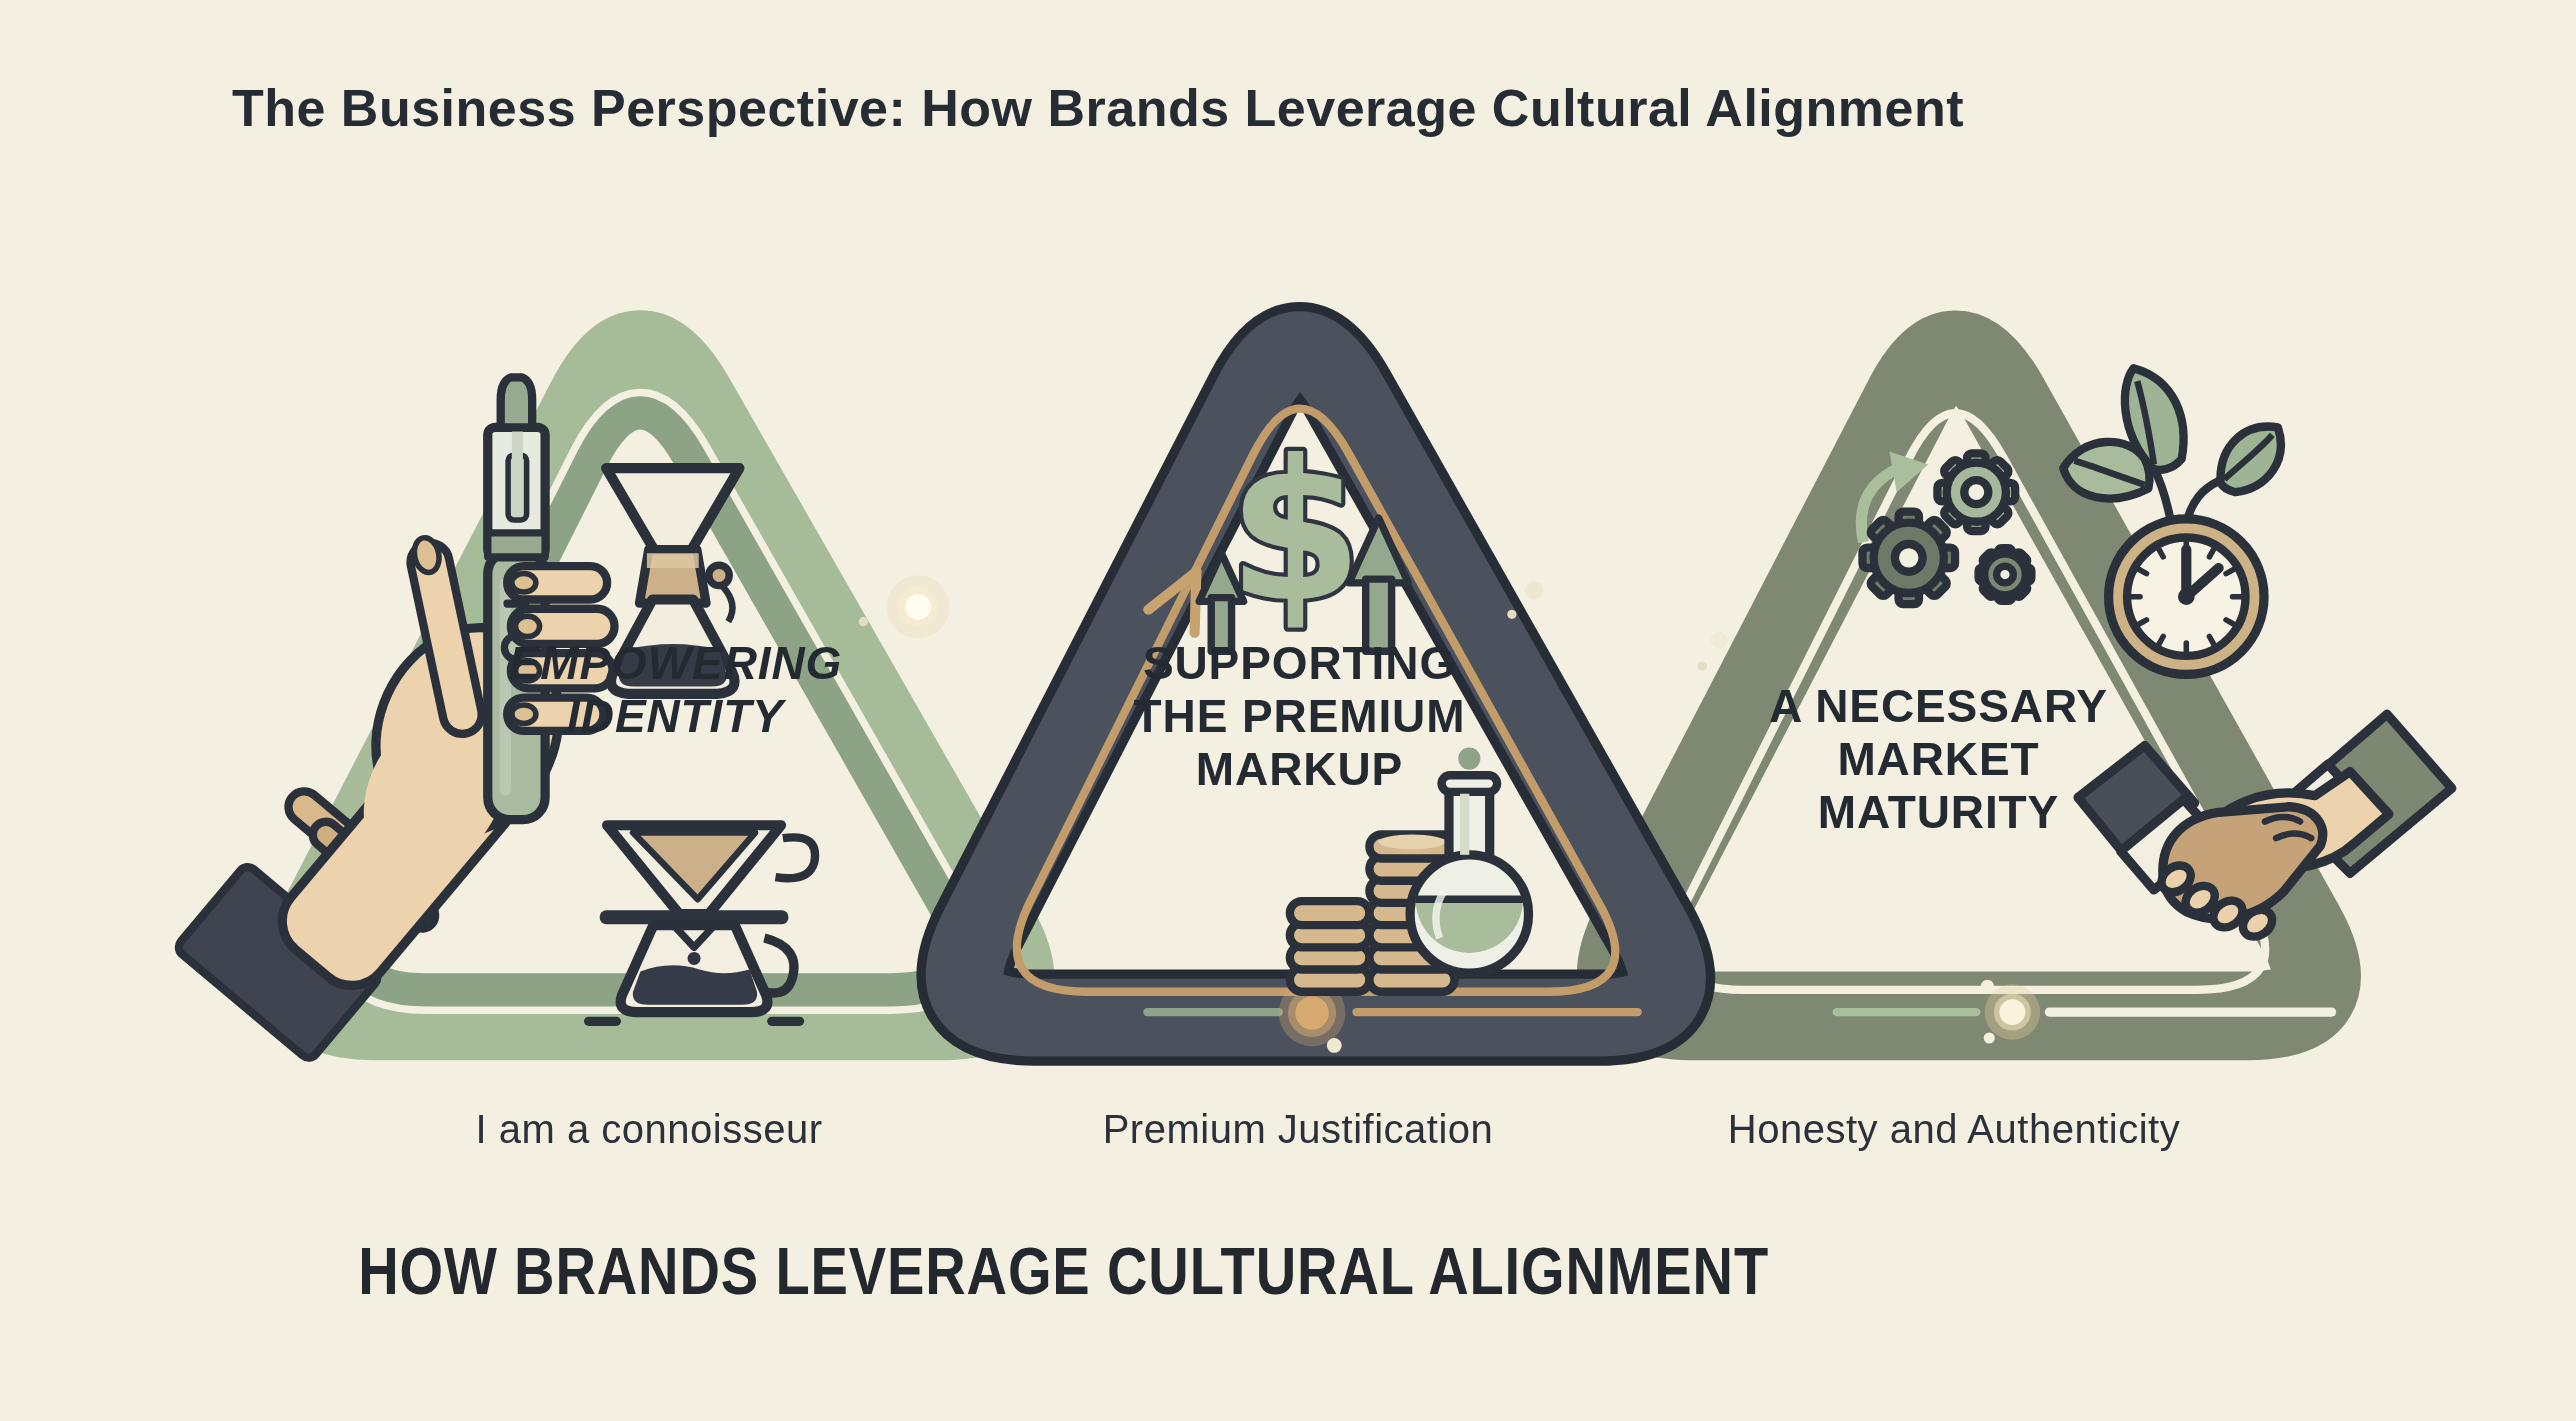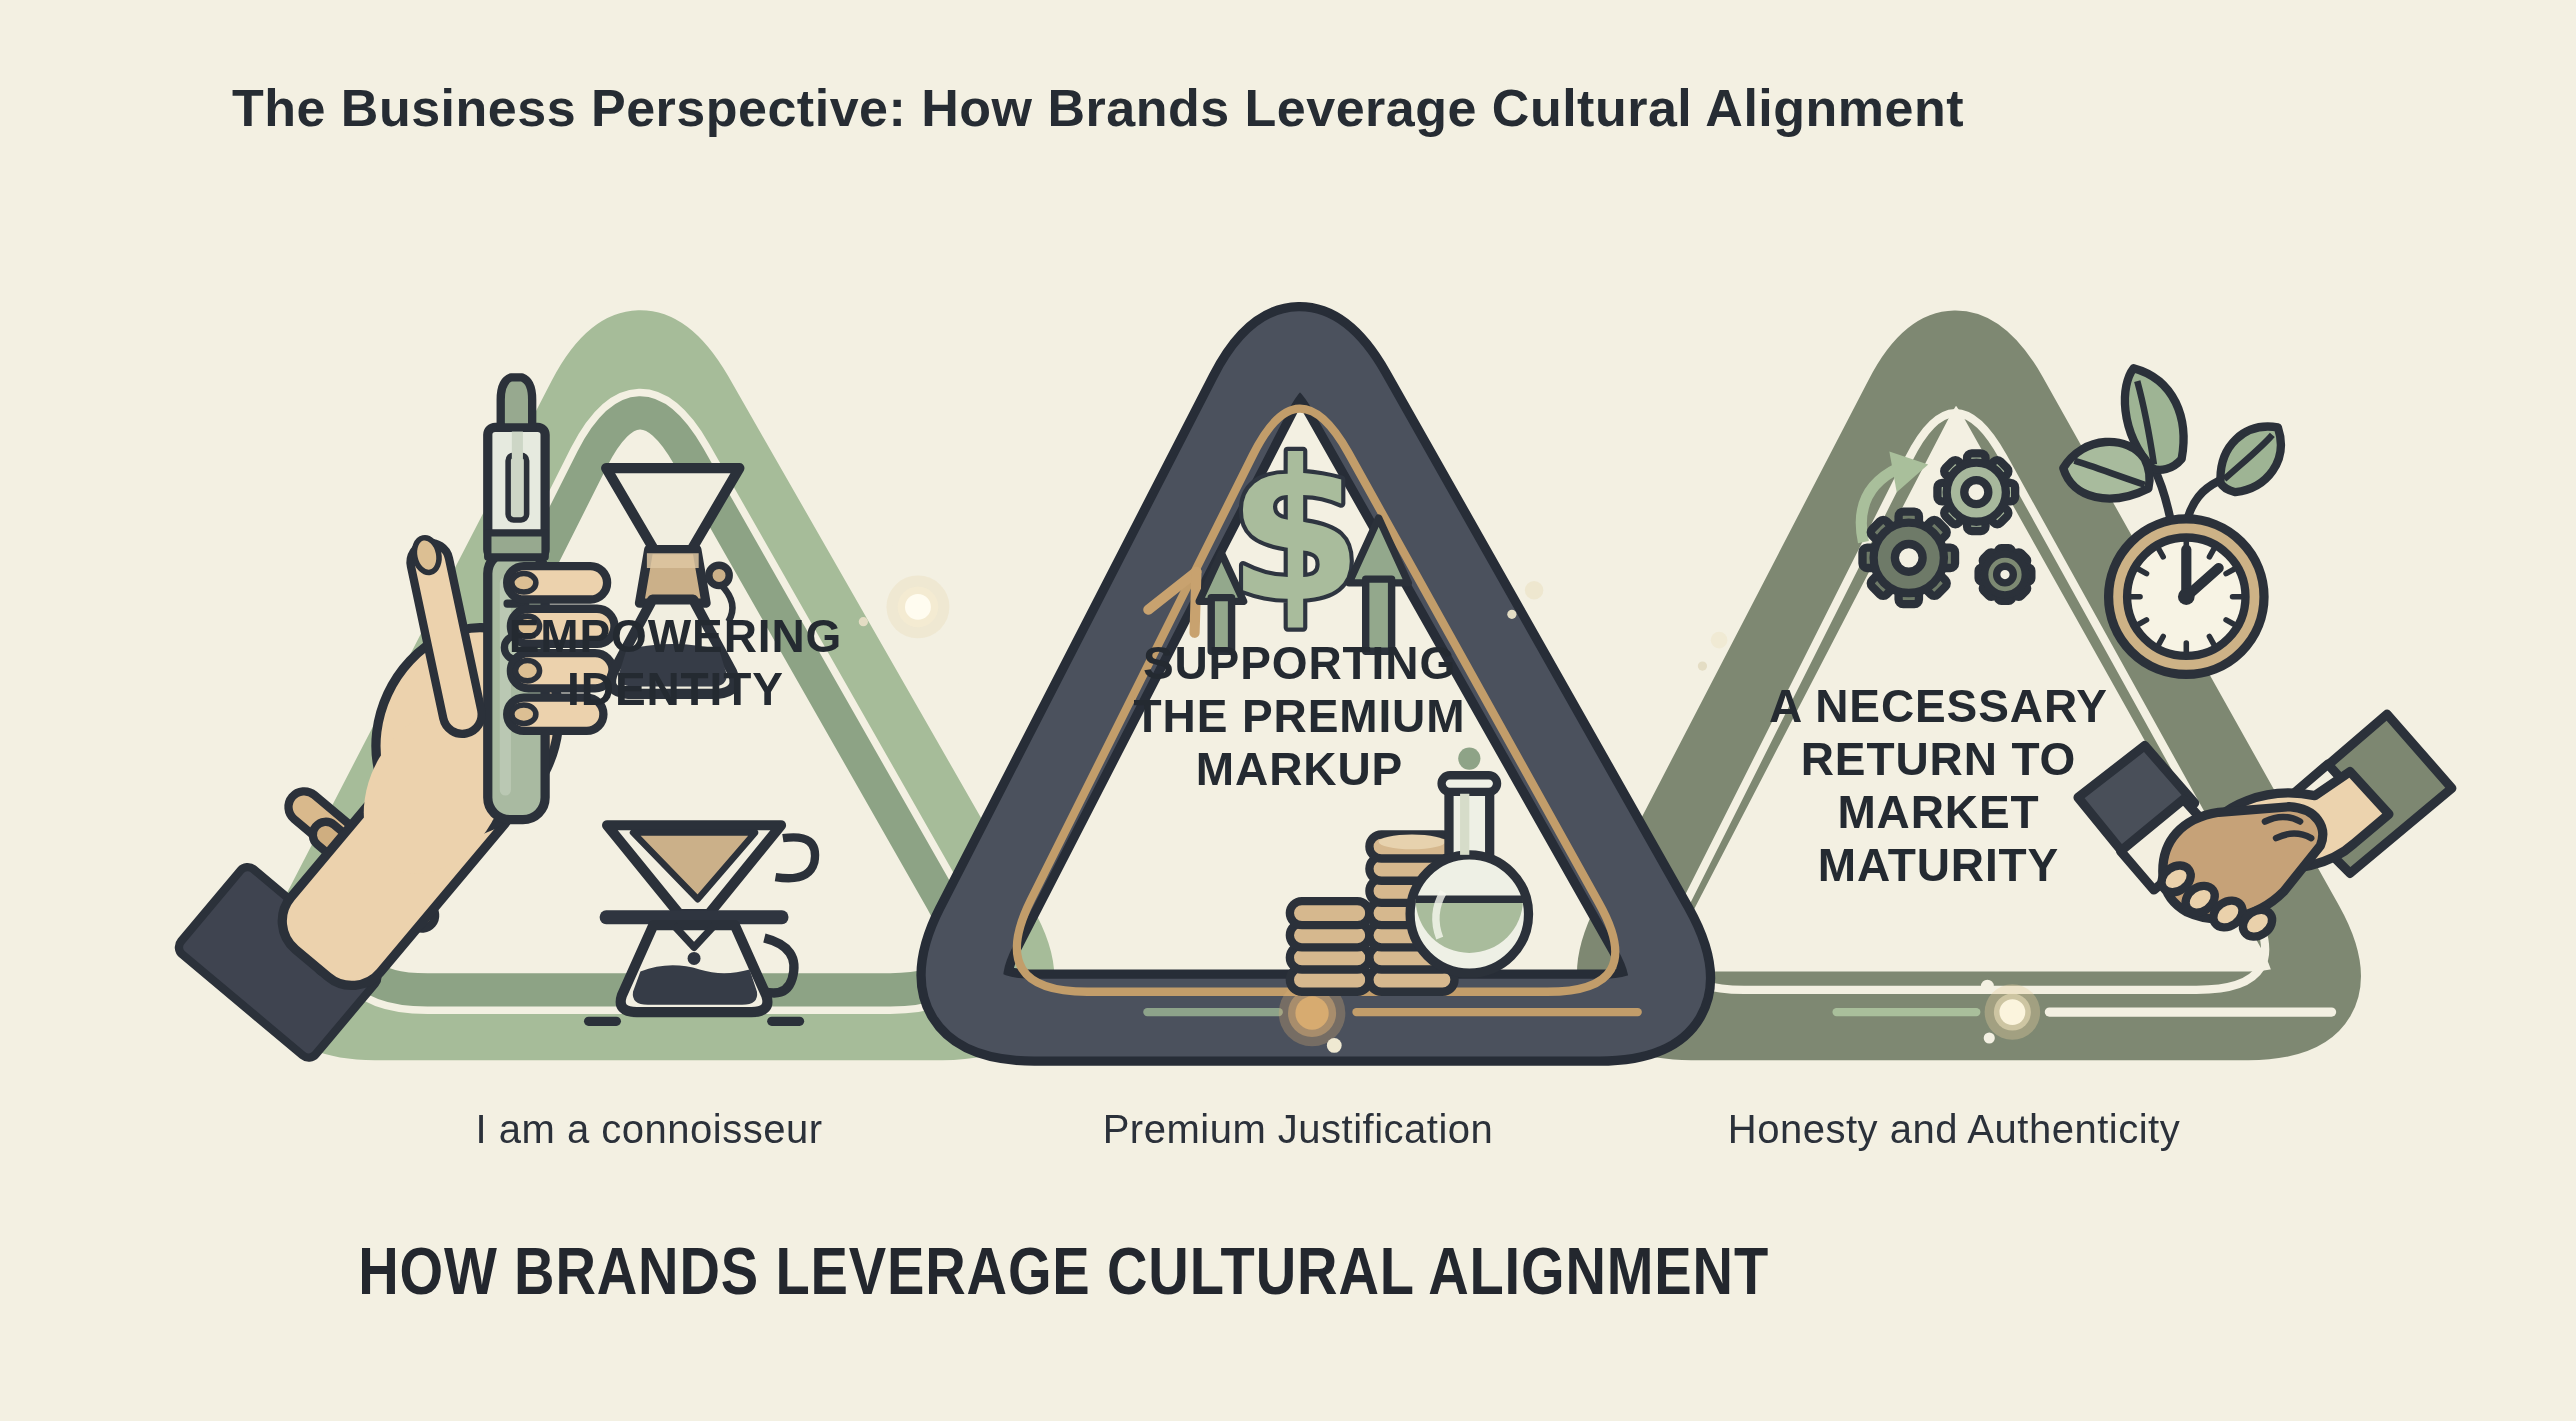--- a/index.html
+++ b/index.html
@@ -3,21 +3,21 @@
 <meta charset="utf-8">
 <style>
   html,body{margin:0;padding:0;background:#f3f0e2;}
   .canvas{position:relative;width:2576px;height:1421px;background:#f3f0e2;overflow:hidden;
           font-family:"Liberation Sans", sans-serif;color:#262c34;}
   .rings-svg{position:absolute;left:0;top:0;z-index:1;}
   .txt{position:absolute;z-index:2;text-align:center;}
   .title-top{left:0;top:78px;width:2196px;font-size:52px;font-weight:700;letter-spacing:0.5px;color:#262c33;}
   .heading{font-weight:700;font-size:46px;line-height:53px;letter-spacing:0.9px;color:#242a31;}
   .heading div{white-space:nowrap;}
-  #h-identity{left:398px;top:610px;width:555px;}
+  #h-identity{left:398px;top:637px;width:555px;font-style:italic;}
   #h-premium{left:1022px;top:637px;width:555px;}
   #h-maturity{left:1661px;top:640px;width:555px;margin-top:40px;}
   .caption{top:1107px;width:518px;font-size:40px;font-weight:400;letter-spacing:0.5px;color:#2b313a;}
   #cap-identity{left:390px;}
   #cap-premium{left:1039px;}
   #cap-maturity{left:1695px;}
   .title-bottom{left:0;top:1238px;width:2128px;font-size:59px;font-weight:700;letter-spacing:0.9px;color:#23272e;}
   .title-bottom span{display:inline-block;transform:scale(.95,1.12);}
 </style>
 </head>
@@ -269,21 +269,20 @@
   </div>
 
   <div class="txt heading" id="h-premium">
     <div>SUPPORTING</div>
     <div>THE PREMIUM</div>
     <div>MARKUP</div>
   </div>
 
   <div class="txt heading" id="h-maturity">
     <div>A NECESSARY</div>
-    <div>RETURN TO</div>
     <div>MARKET</div>
     <div>MATURITY</div>
   </div>
 
   <div class="txt caption" id="cap-identity">I am a connoisseur</div>
   <div class="txt caption" id="cap-premium">Premium Justification</div>
   <div class="txt caption" id="cap-maturity">Honesty and Authenticity</div>
 
   <div class="txt title-bottom">
     <span>HOW BRANDS LEVERAGE CULTURAL ALIGNMENT</span>

